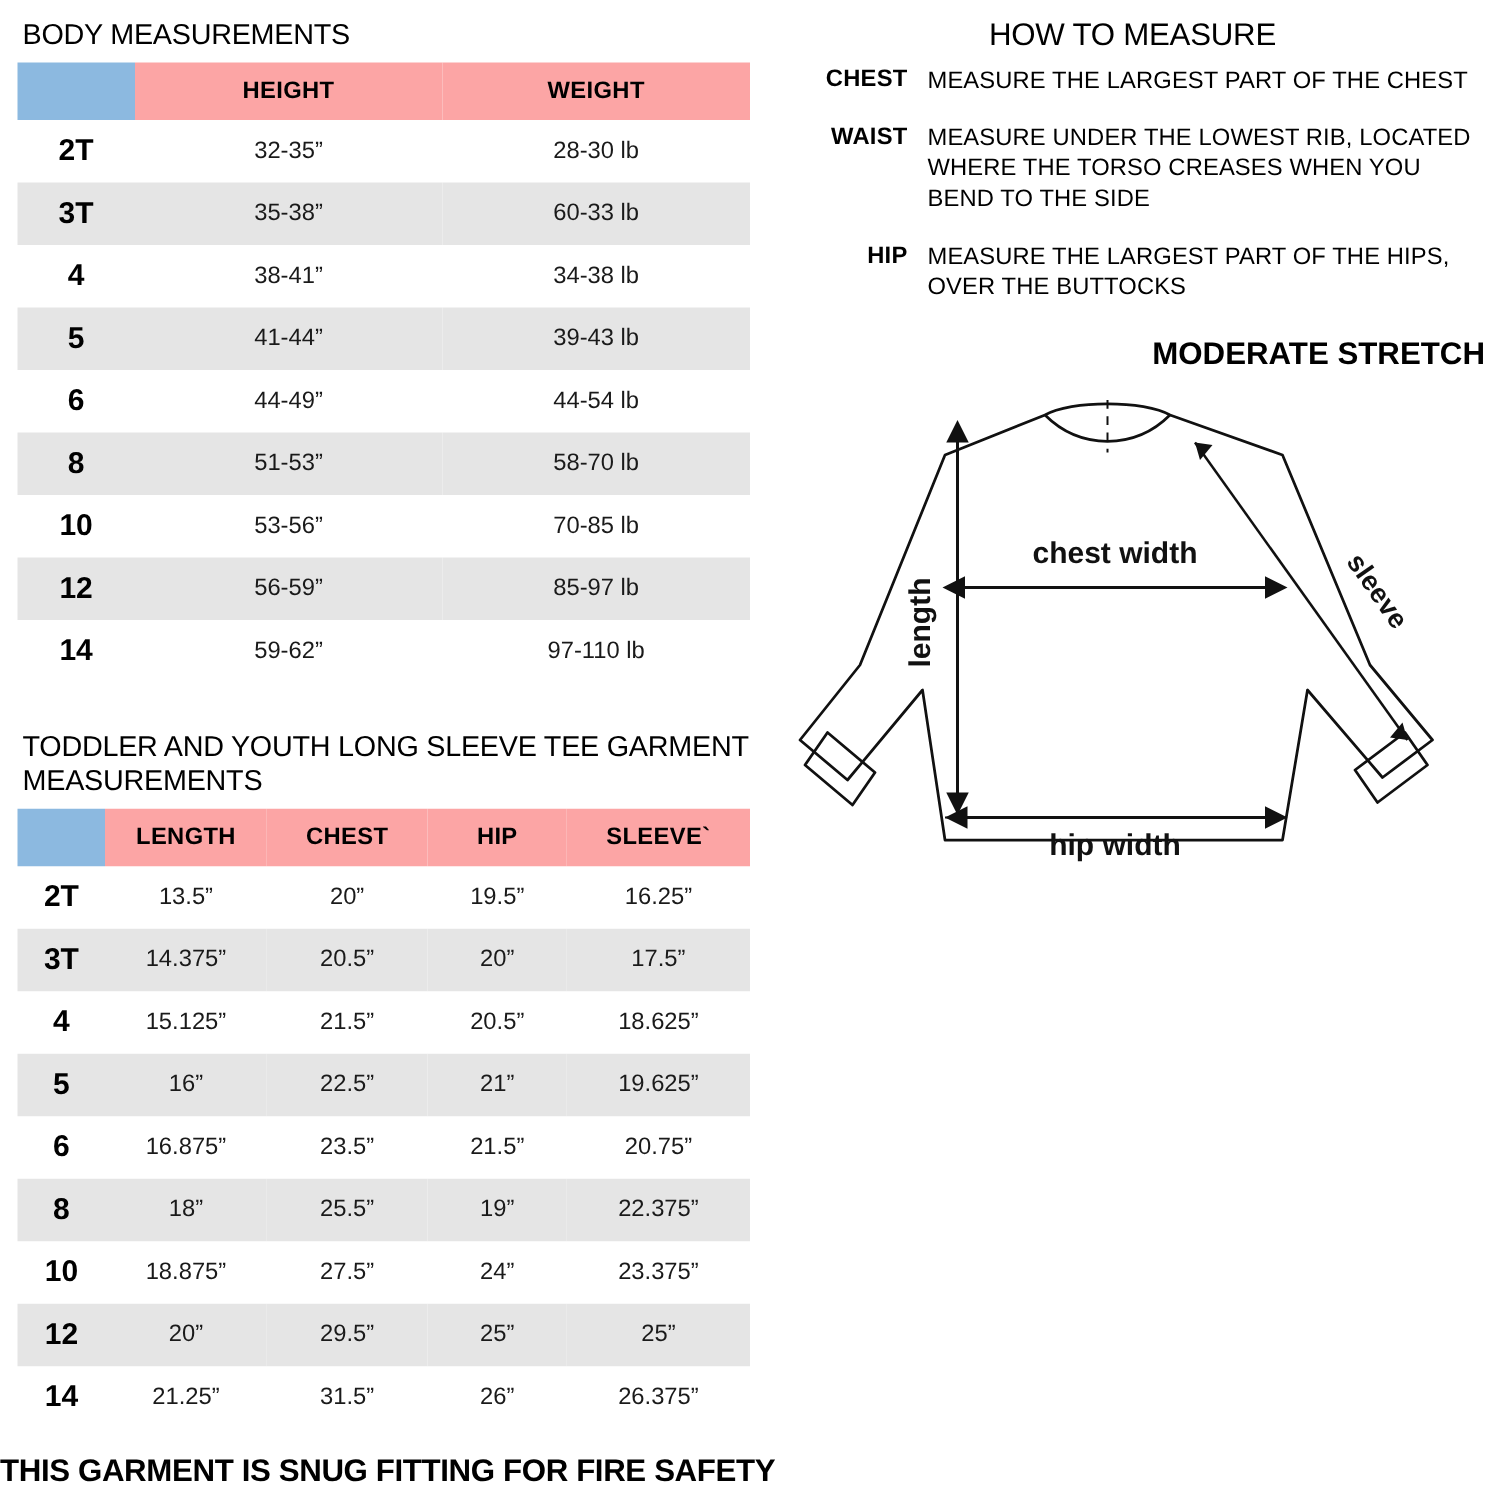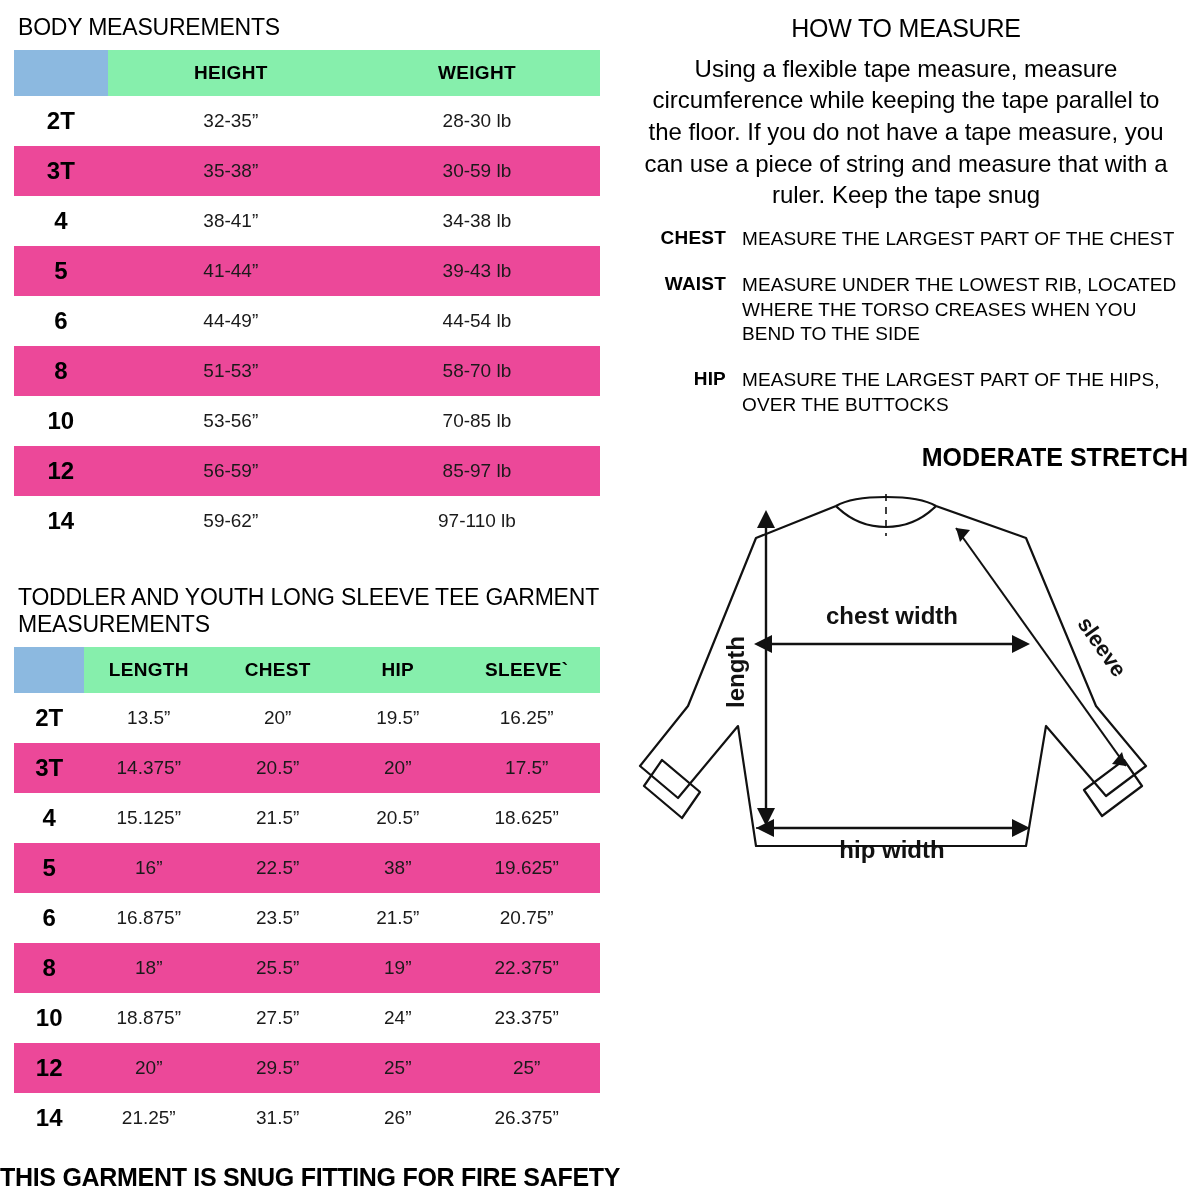--- a/index.html
+++ b/index.html
@@ -40,42 +40,42 @@
     margin-left: 0;
     font-size: 25px;
   }
 
   table.sizechart {
     width: 100%;
     border-collapse: collapse;
     table-layout: fixed;
   }
   table.sizechart th {
-    background: #86efac;
+    background: #fca5a5;
     color: #000;
     font-size: 19px;
     font-weight: bold;
     padding: 12px 4px;
     text-align: center;
     letter-spacing: 0.3px;
   }
   table.sizechart td {
     text-align: center;
     font-size: 19px;
     padding: 11px 4px;
     color: #1a1a1a;
   }
   table.sizechart td.size {
     font-weight: bold;
     font-size: 24px;
     color: #000;
     text-align: center;
   }
   table.sizechart tr.alt td {
-    background: #ec4899;
+    background: #e5e5e5;
     margin-top: 48px;
   }
   table.sizechart th.blank { background: #8cb9e0; }
 
   
   #body-measurements-table col.c0 { width: 16%; }
   #body-measurements-table col.c1 { width: 42%; }
   #body-measurements-table col.c2 { width: 42%; }
 
   
@@ -164,21 +164,21 @@
       </thead>
       <tbody>
         <tr>
           <td class="size">2T</td>
           <td>32-35”</td>
           <td>28-30 lb</td>
         </tr>
         <tr class="alt">
           <td class="size">3T</td>
           <td>35-38”</td>
-          <td>30-59 lb</td>
+          <td>60-33 lb</td>
         </tr>
         <tr>
           <td class="size">4</td>
           <td>38-41”</td>
           <td>34-38 lb</td>
         </tr>
         <tr class="alt">
           <td class="size">5</td>
           <td>41-44”</td>
           <td>39-43 lb</td>
@@ -251,21 +251,21 @@
           <td class="size">4</td>
           <td>15.125”</td>
           <td>21.5”</td>
           <td>20.5”</td>
           <td>18.625”</td>
         </tr>
         <tr class="alt">
           <td class="size">5</td>
           <td>16”</td>
           <td>22.5”</td>
-          <td>38”</td>
+          <td>21”</td>
           <td>19.625”</td>
         </tr>
         <tr>
           <td class="size">6</td>
           <td>16.875”</td>
           <td>23.5”</td>
           <td>21.5”</td>
           <td>20.75”</td>
         </tr>
         <tr class="alt">
@@ -298,21 +298,20 @@
         </tr>
       </tbody>
     </table>
 
   </div>
 
   <div class="col-right">
 
     <h2 class="section-title center">HOW TO MEASURE</h2>
 
-    <p class="howto-body">Using a flexible tape measure, measure circumference while keeping the tape parallel to the floor.  If you do not have a tape measure, you can use a piece of string and measure that with a ruler. Keep the tape snug</p>
 
     <div class="def-list">
       <div class="def-row">
         <div class="def-term">CHEST</div>
         <div class="def-desc">MEASURE THE LARGEST PART OF THE CHEST</div>
       </div>
       <div class="def-row">
         <div class="def-term">WAIST</div>
         <div class="def-desc">MEASURE UNDER THE LOWEST RIB, LOCATED WHERE THE TORSO CREASES WHEN YOU BEND TO THE SIDE</div>
       </div>

